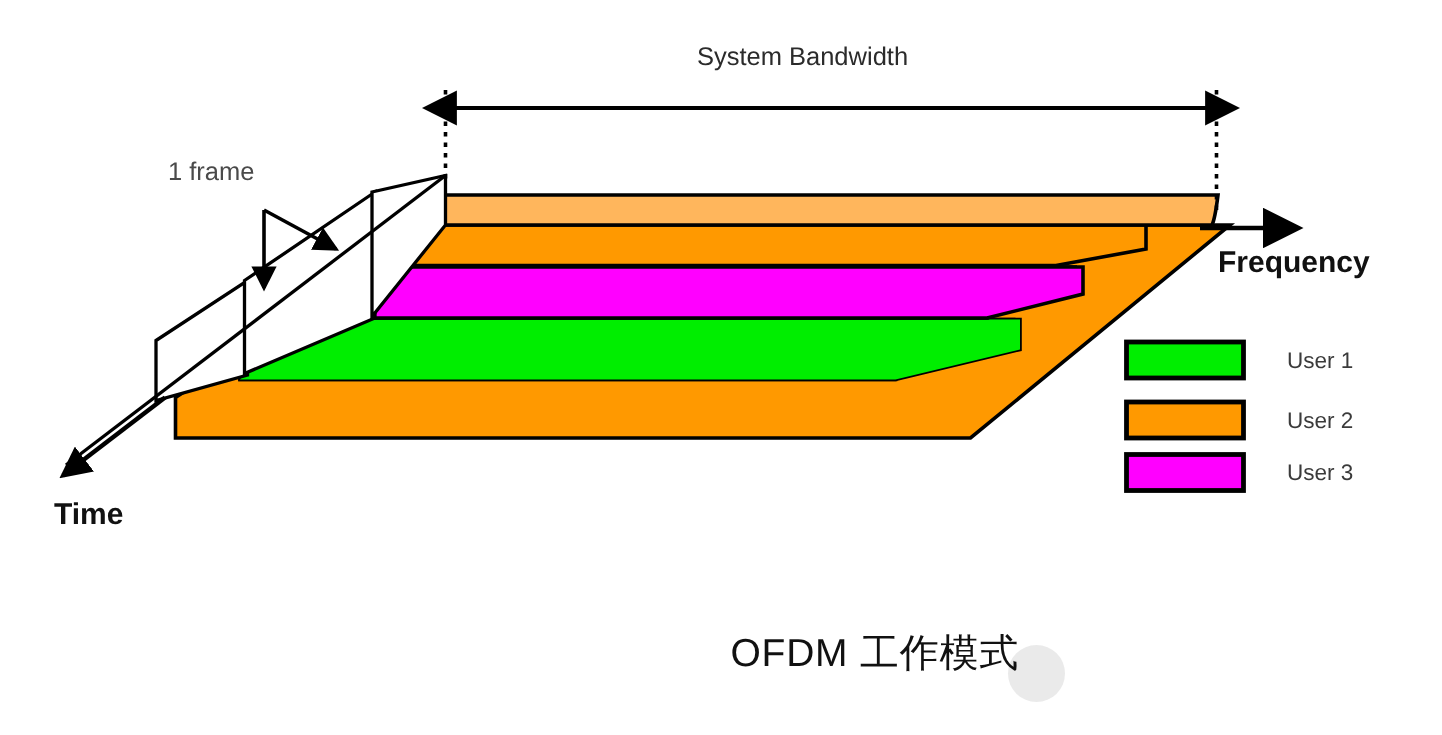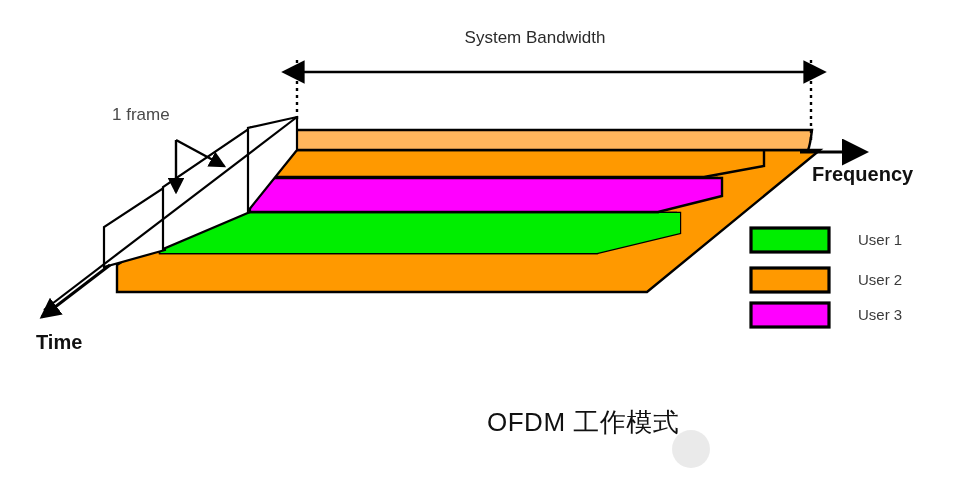--- a/index.html
+++ b/index.html
@@ -46,21 +46,21 @@
     fill: #111111;
   }
   .txt-legend {
     font-family: "Liberation Sans", sans-serif;
     font-size: 15px;
     fill: #3b3b3b;
   }
   .caption {
     position: absolute;
     left: 487px;
-    top: 405px;
+    top: 418px;
     font-family: "Liberation Sans", sans-serif;
     font-size: 26px;
     color: #111111;
     white-space: nowrap;
     letter-spacing: 0.5px;
     z-index: 3;
   }
   .watermark {
     position: absolute;
     left: 654px;

